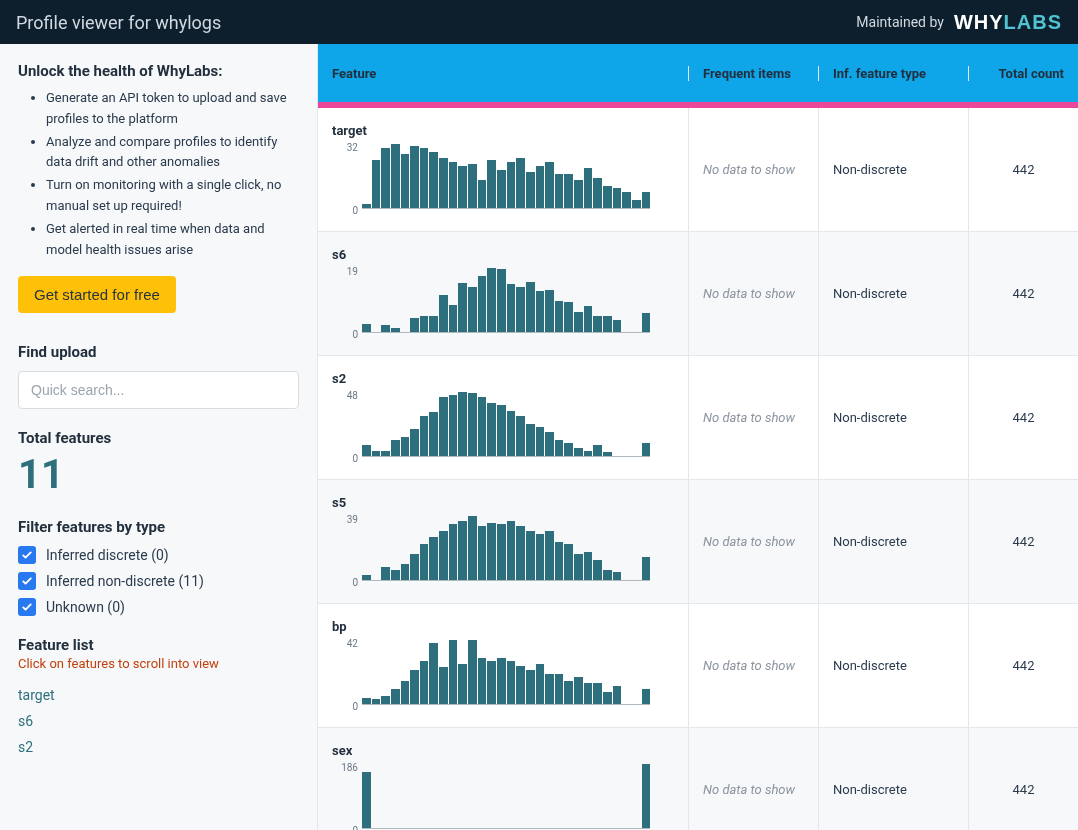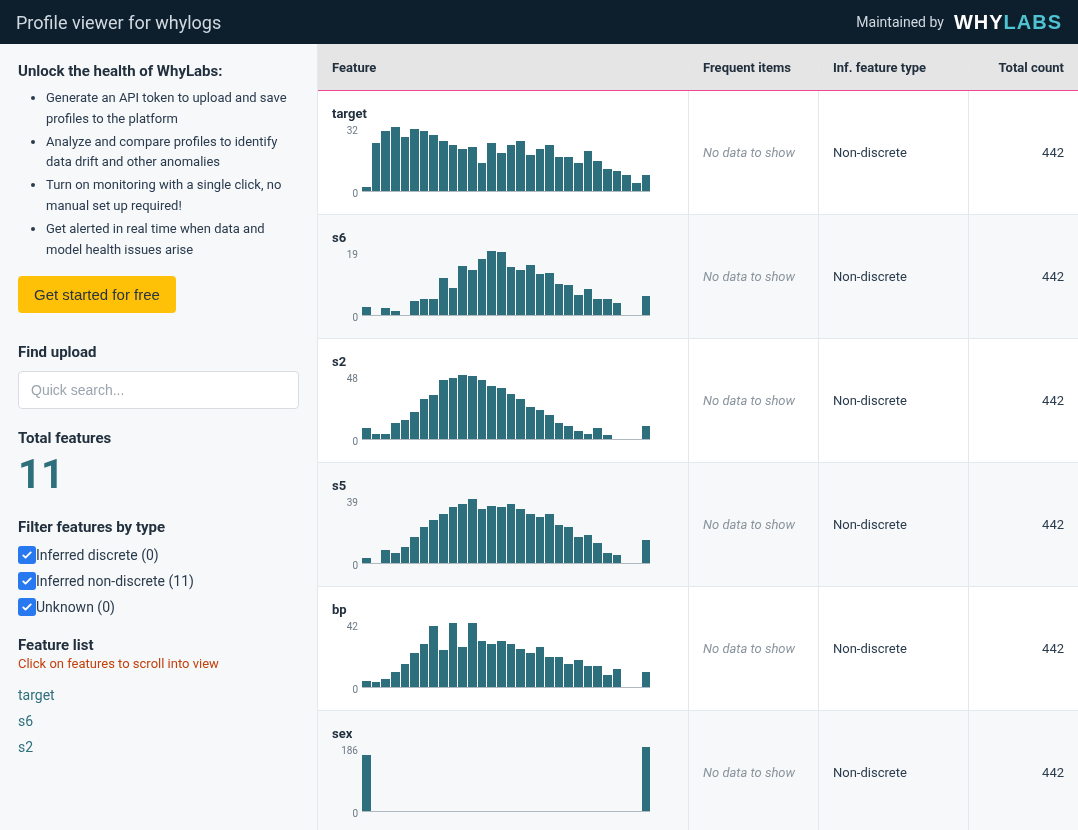--- a/index.html
+++ b/index.html
@@ -124,20 +124,21 @@
     
     .filter-title {
       font-size: 15px;
       font-weight: 700;
       margin-bottom: 10px;
       color: #22303e;
     }
     .filter-item {
       display: flex;
       align-items: center;
+      gap: 10px;
       margin-bottom: 8px;
       font-size: 14px;
       color: #2a3b4d;
     }
     .checkbox {
       width: 18px;
       height: 18px;
       background: #2878f0;
       border-radius: 3px;
       display: flex;
@@ -171,23 +172,23 @@
     
     .content {
       flex: 1;
       overflow: hidden;
       display: flex;
       flex-direction: column;
     }
     .table-header {
       display: grid;
       grid-template-columns: 370px 130px 150px 110px;
-      background: #e5e5e5;
-      border-bottom: 1px solid #ec4899;
-      height: 47px;
+      background: #0ea5e9;
+      border-bottom: 6px solid #ec4899;
+      height: 64px;
       align-items: center;
     }
     .th {
       padding: 0 14px;
       font-size: 13px;
       font-weight: 700;
       color: #22303e;
       border-left: 1px solid #e4e8ed;
     }
     .th:first-child { border-left: none; }
@@ -262,21 +263,21 @@
     }
     .inf-type {
       font-size: 13px;
       color: #2a3b4d;
     }
     .total-count {
       text-align: right;
       font-size: 13px;
       color: #2a3b4d;
     }
-    .cell.right-align { align-items: flex-end; }
+    .cell.right-align { align-items: center; }
   </style>
 </head>
 <body>
 
 <div class="header">
   <div class="header-title">Profile viewer for whylogs</div>
   <div class="header-right">
     <span>Maintained by</span>
     <span class="whylabs-logo">
       <span class="why">WHY</span><span class="labs">LABS</span>

